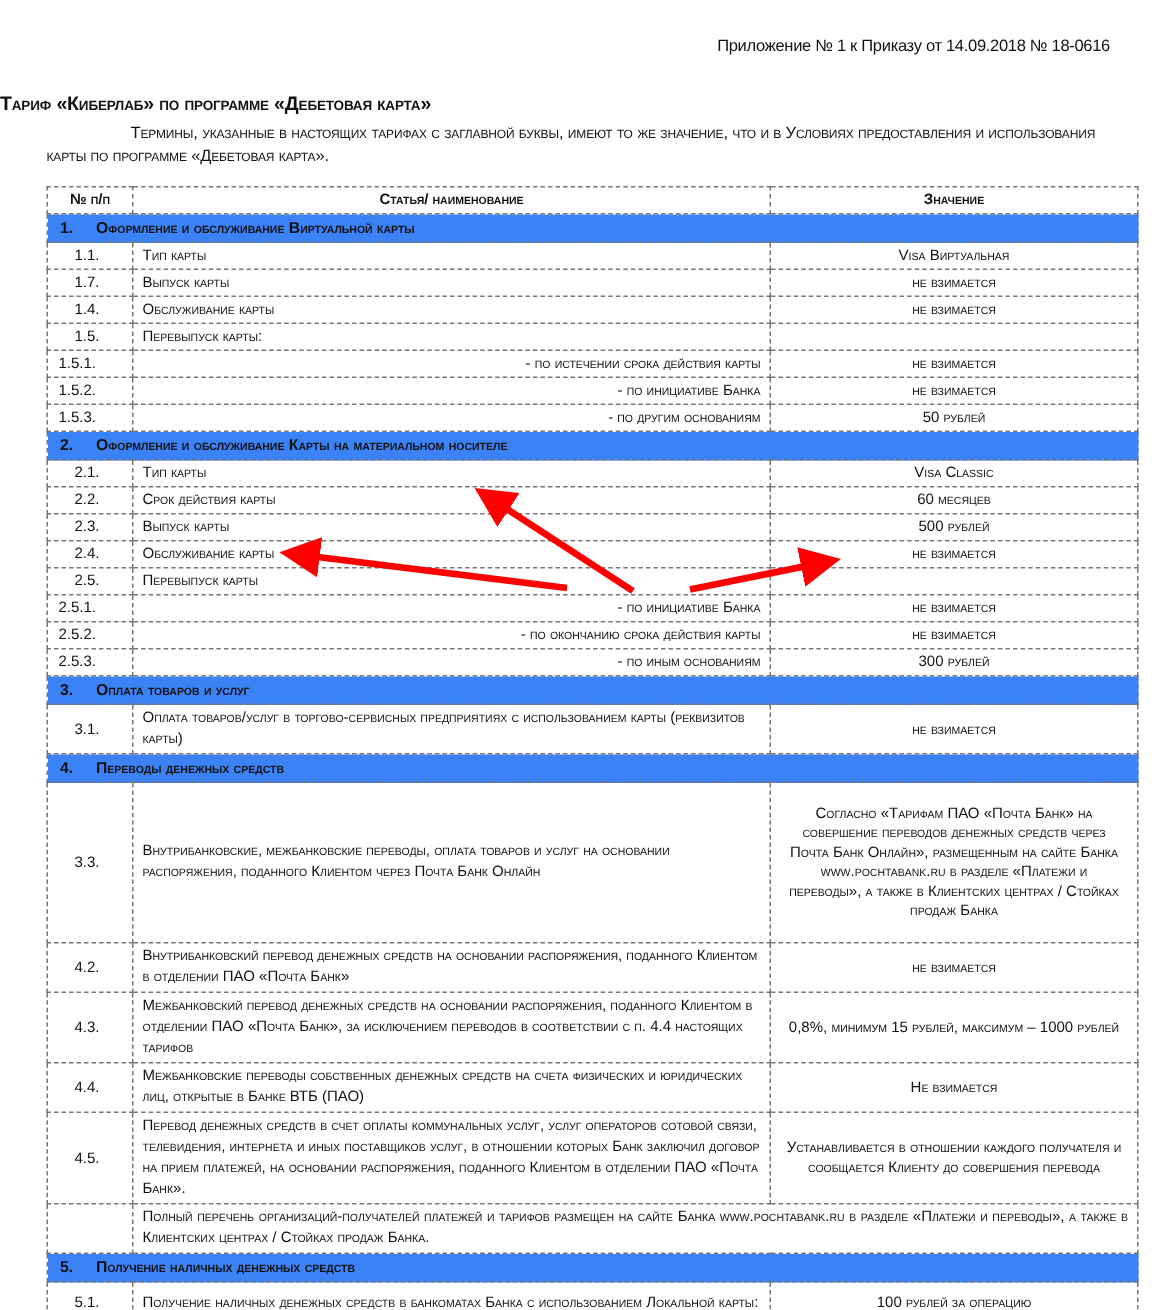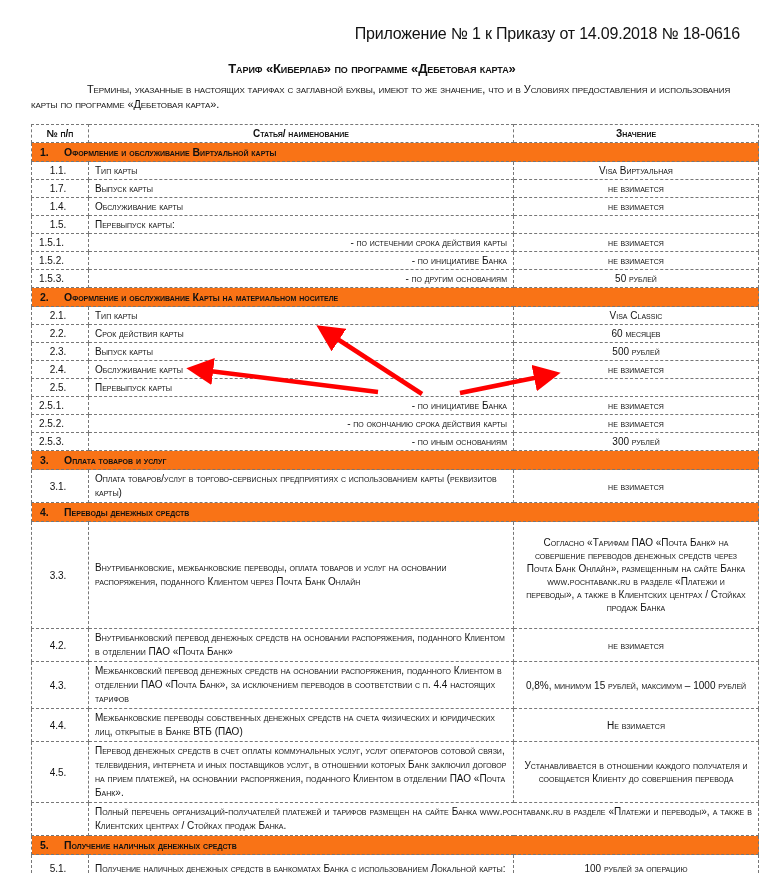--- a/index.html
+++ b/index.html
@@ -1,24 +1,24 @@
 <!DOCTYPE html>
 <html><head>
 <meta charset="utf-8">
 <style>
   html,body{margin:0;padding:0;background:#ffffff;}
   body{width:771px;height:873px;position:relative;overflow:hidden;font-family:"Liberation Sans",sans-serif;color:#111;}
-  .appendix{position:absolute;right:31px;top:25px;font-size:16px;letter-spacing:-0.2px;}
-  .title{position:absolute;left:0;width:744px;top:61px;text-align:center;font-weight:bold;font-size:13px;font-variant:small-caps;letter-spacing:-0.1px;}
+  .appendix{position:absolute;right:31px;top:25px;font-size:11px;letter-spacing:-0.2px;}
+  .title{position:absolute;left:0;width:744px;top:61px;text-align:left;font-weight:bold;font-size:13px;font-variant:small-caps;letter-spacing:-0.1px;}
   .intro{position:absolute;left:31px;width:712px;top:82px;font-size:11px;font-variant:small-caps;line-height:15px;letter-spacing:-0.1px;text-indent:56px;}
   table{position:absolute;left:31px;top:124px;width:727px;border-collapse:collapse;table-layout:fixed;font-size:10px;}
   td,th{border:1px dashed #777;padding:0 6px;font-variant:small-caps;vertical-align:middle;}
   th{font-weight:bold;height:17px;font-size:10px;}
   col.c1{width:57px;} col.c2{width:425px;} col.c3{width:245px;}
-  tr.sec td{background:#f97316;font-weight:bold;height:18px;font-size:10.5px;padding-left:8px;}
+  tr.sec td{background:#3b82f6;font-weight:bold;height:18px;font-size:10.5px;padding-left:8px;}
   tr.sec td .num{display:inline-block;width:24px;}
   tr.r td{height:17px;}
   td.num{text-align:center;padding:0 4px 0 0;}
   td.num.sub{text-align:right;padding-right:24px;}
   td.val{text-align:center;}
   td.right{text-align:right;}
   td.val.multi{line-height:13px;padding:14px 8px;}
   td.desc.multi{line-height:14px;padding:2px 6px;}
   td.note{text-align:justify;line-height:14px;padding:2px 6px;}
   svg.arrows{position:absolute;left:0;top:0;width:771px;height:873px;pointer-events:none;}

